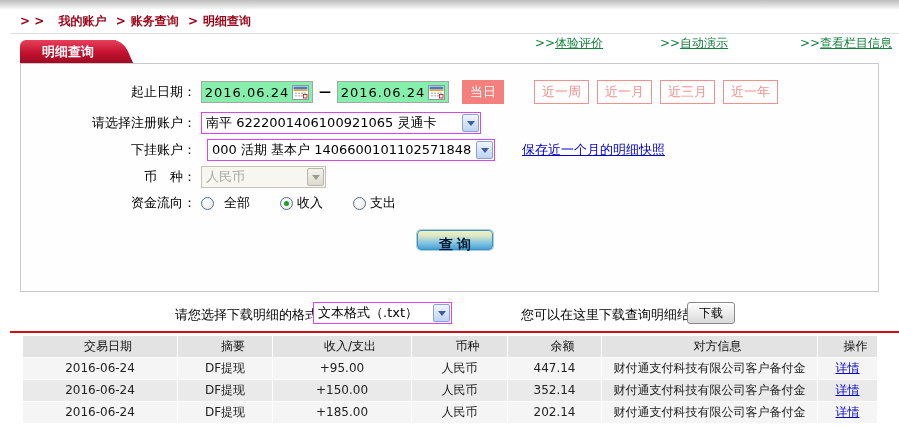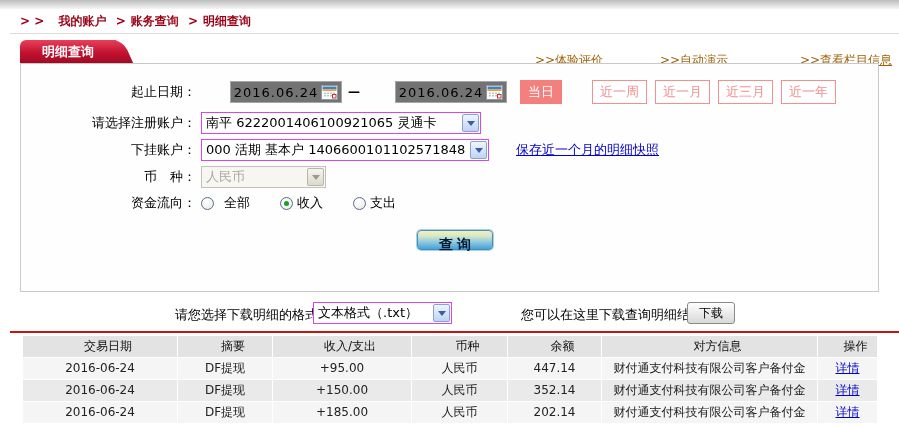--- a/index.html
+++ b/index.html
@@ -18,32 +18,32 @@
 
   .tab { top:40px; left:20px; width:96px; height:23px;
          background:linear-gradient(180deg,#e8405a 0%,#c41230 55%,#a00a22 100%);
          color:#fff; font-weight:bold; font-size:13px; text-align:center; line-height:23px;
          border-radius:6px 0 0 0; cursor:pointer; }
   .tab::after { content:''; position:absolute; right:-12px; top:0; width:24px; height:23px;
                 background:linear-gradient(180deg,#e8405a 0%,#c41230 55%,#a00a22 100%);
                 transform:skewX(24deg); border-radius:0 10px 0 0; }
   .tab span { position:relative; z-index:2; }
 
-  .toplink { top:52px; font-size:12px; color:#a16207; white-space:nowrap; cursor:pointer; }
+  .toplink { top:35px; font-size:12px; color:#15803d; white-space:nowrap; cursor:pointer; }
   .toplink .lbl { text-decoration:underline; }
 
   .form-box { top:63px; left:20px; width:859px; height:229px; background:#fefefe;
               border:1px solid #c9c9c9; }
 
   .frow { position:absolute; left:0; display:flex; align-items:center; }
   .flabel { width:175px; text-align:right; font-size:13px; flex:none; }
   .fctrl { display:flex; align-items:center; margin-left:5px; }
 
-  .datefield { width:112px; height:22px; border:1px solid #a6a6a6; background:#737373;
-               display:flex; align-items:center; cursor:text;margin-left:29px; }
+  .datefield { width:112px; height:22px; border:1px solid #a6a6a6; background:#86efac;
+               display:flex; align-items:center; cursor:text; }
   .dateval { flex:1; text-align:center; font-size:13px; letter-spacing:1px; }
   .calicon { width:18px; height:16px; flex:none; margin-right:2px; cursor:pointer; }
   .datesep { margin:0 6px; font-weight:bold; }
 
   .qbtn { height:24px; padding:0 7px; margin-left:8px; border:1px solid #f2908e;
           background:#fff; color:#f2908e; font-size:13px; line-height:22px; cursor:pointer; }
   .qbtn.active { background:#f4807e; border-color:#f4807e; color:#fff; }
   .qbtn.first { margin-left:13px; }
   .qbtn.gap { margin-left:30px; }
 
@@ -177,21 +177,21 @@
           <span class="xarrow">
               <i></i>
             </span>
         </div>
       </div>
     </div>
 
     <div class="frow" style="top:75px;">
       <div class="flabel">下挂账户：</div>
       <div class="fctrl">
-        <div class="xselect" style="width:288px;">
+        <div class="xselect" style="width:288px;margin-left:6px;">
           <span class="xsel-text">000 活期 基本户 1406600101102571848</span>
           <span class="xarrow">
               <i></i>
             </span>
         </div>
         <a class="bluelink" style="margin-left:27px;">保存近一个月的明细快照</a>
       </div>
     </div>
 
     <div class="frow" style="top:102px;">

